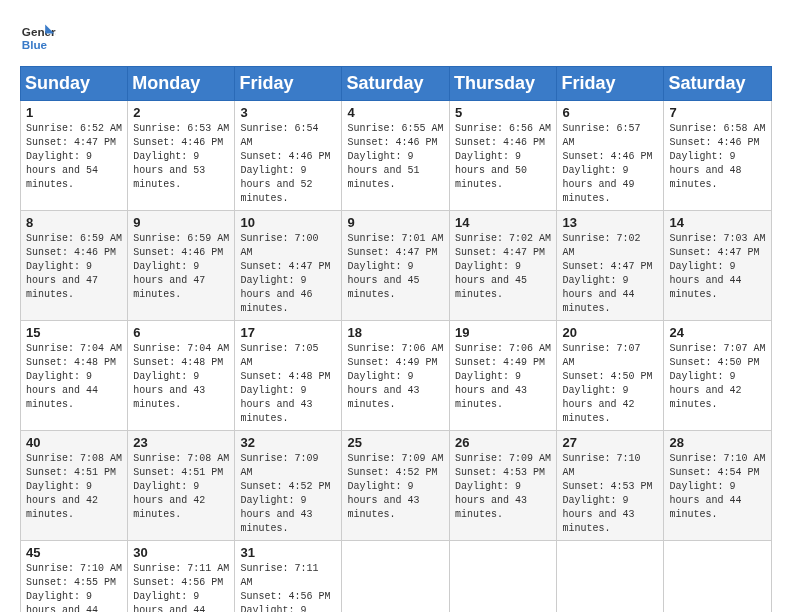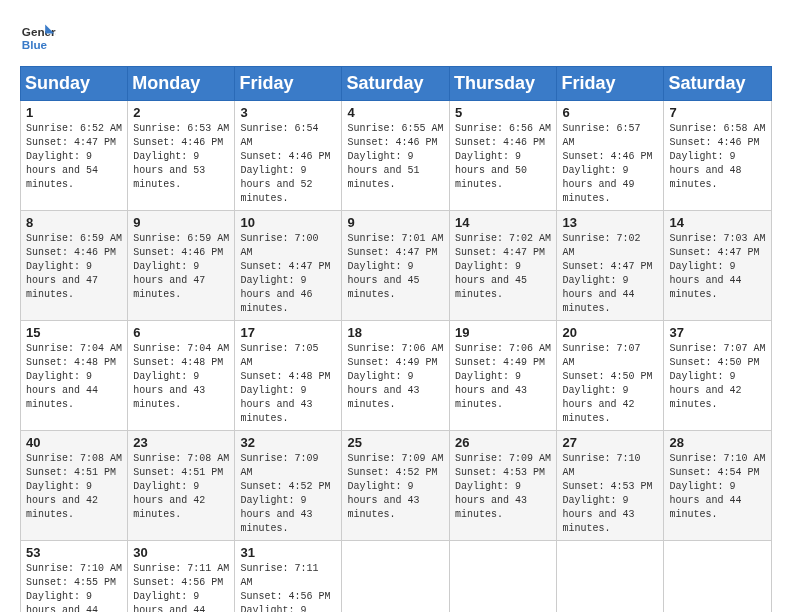--- a/index.html
+++ b/index.html
@@ -265,21 +265,21 @@
       </td>
         <td>
         <div class="day-number">20</div>
         <div class="day-info">
           Sunrise: 7:07 AM<br>
           Sunset: 4:50 PM<br>
           Daylight: 9 hours and 42 minutes.
         </div>
       </td>
         <td>
-        <div class="day-number">37</div>
+        <div class="day-number">24</div>
         <div class="day-info">
           Sunrise: 7:07 AM<br>
           Sunset: 4:50 PM<br>
           Daylight: 9 hours and 42 minutes.
         </div>
       </td>
       </tr>
       <tr>
         <td>
         <div class="day-number">40</div>
@@ -333,21 +333,21 @@
         <div class="day-number">28</div>
         <div class="day-info">
           Sunrise: 7:10 AM<br>
           Sunset: 4:54 PM<br>
           Daylight: 9 hours and 44 minutes.
         </div>
       </td>
       </tr>
       <tr>
         <td>
-        <div class="day-number">53</div>
+        <div class="day-number">45</div>
         <div class="day-info">
           Sunrise: 7:10 AM<br>
           Sunset: 4:55 PM<br>
           Daylight: 9 hours and 44 minutes.
         </div>
       </td>
         <td>
         <div class="day-number">30</div>
         <div class="day-info">
           Sunrise: 7:11 AM<br>

